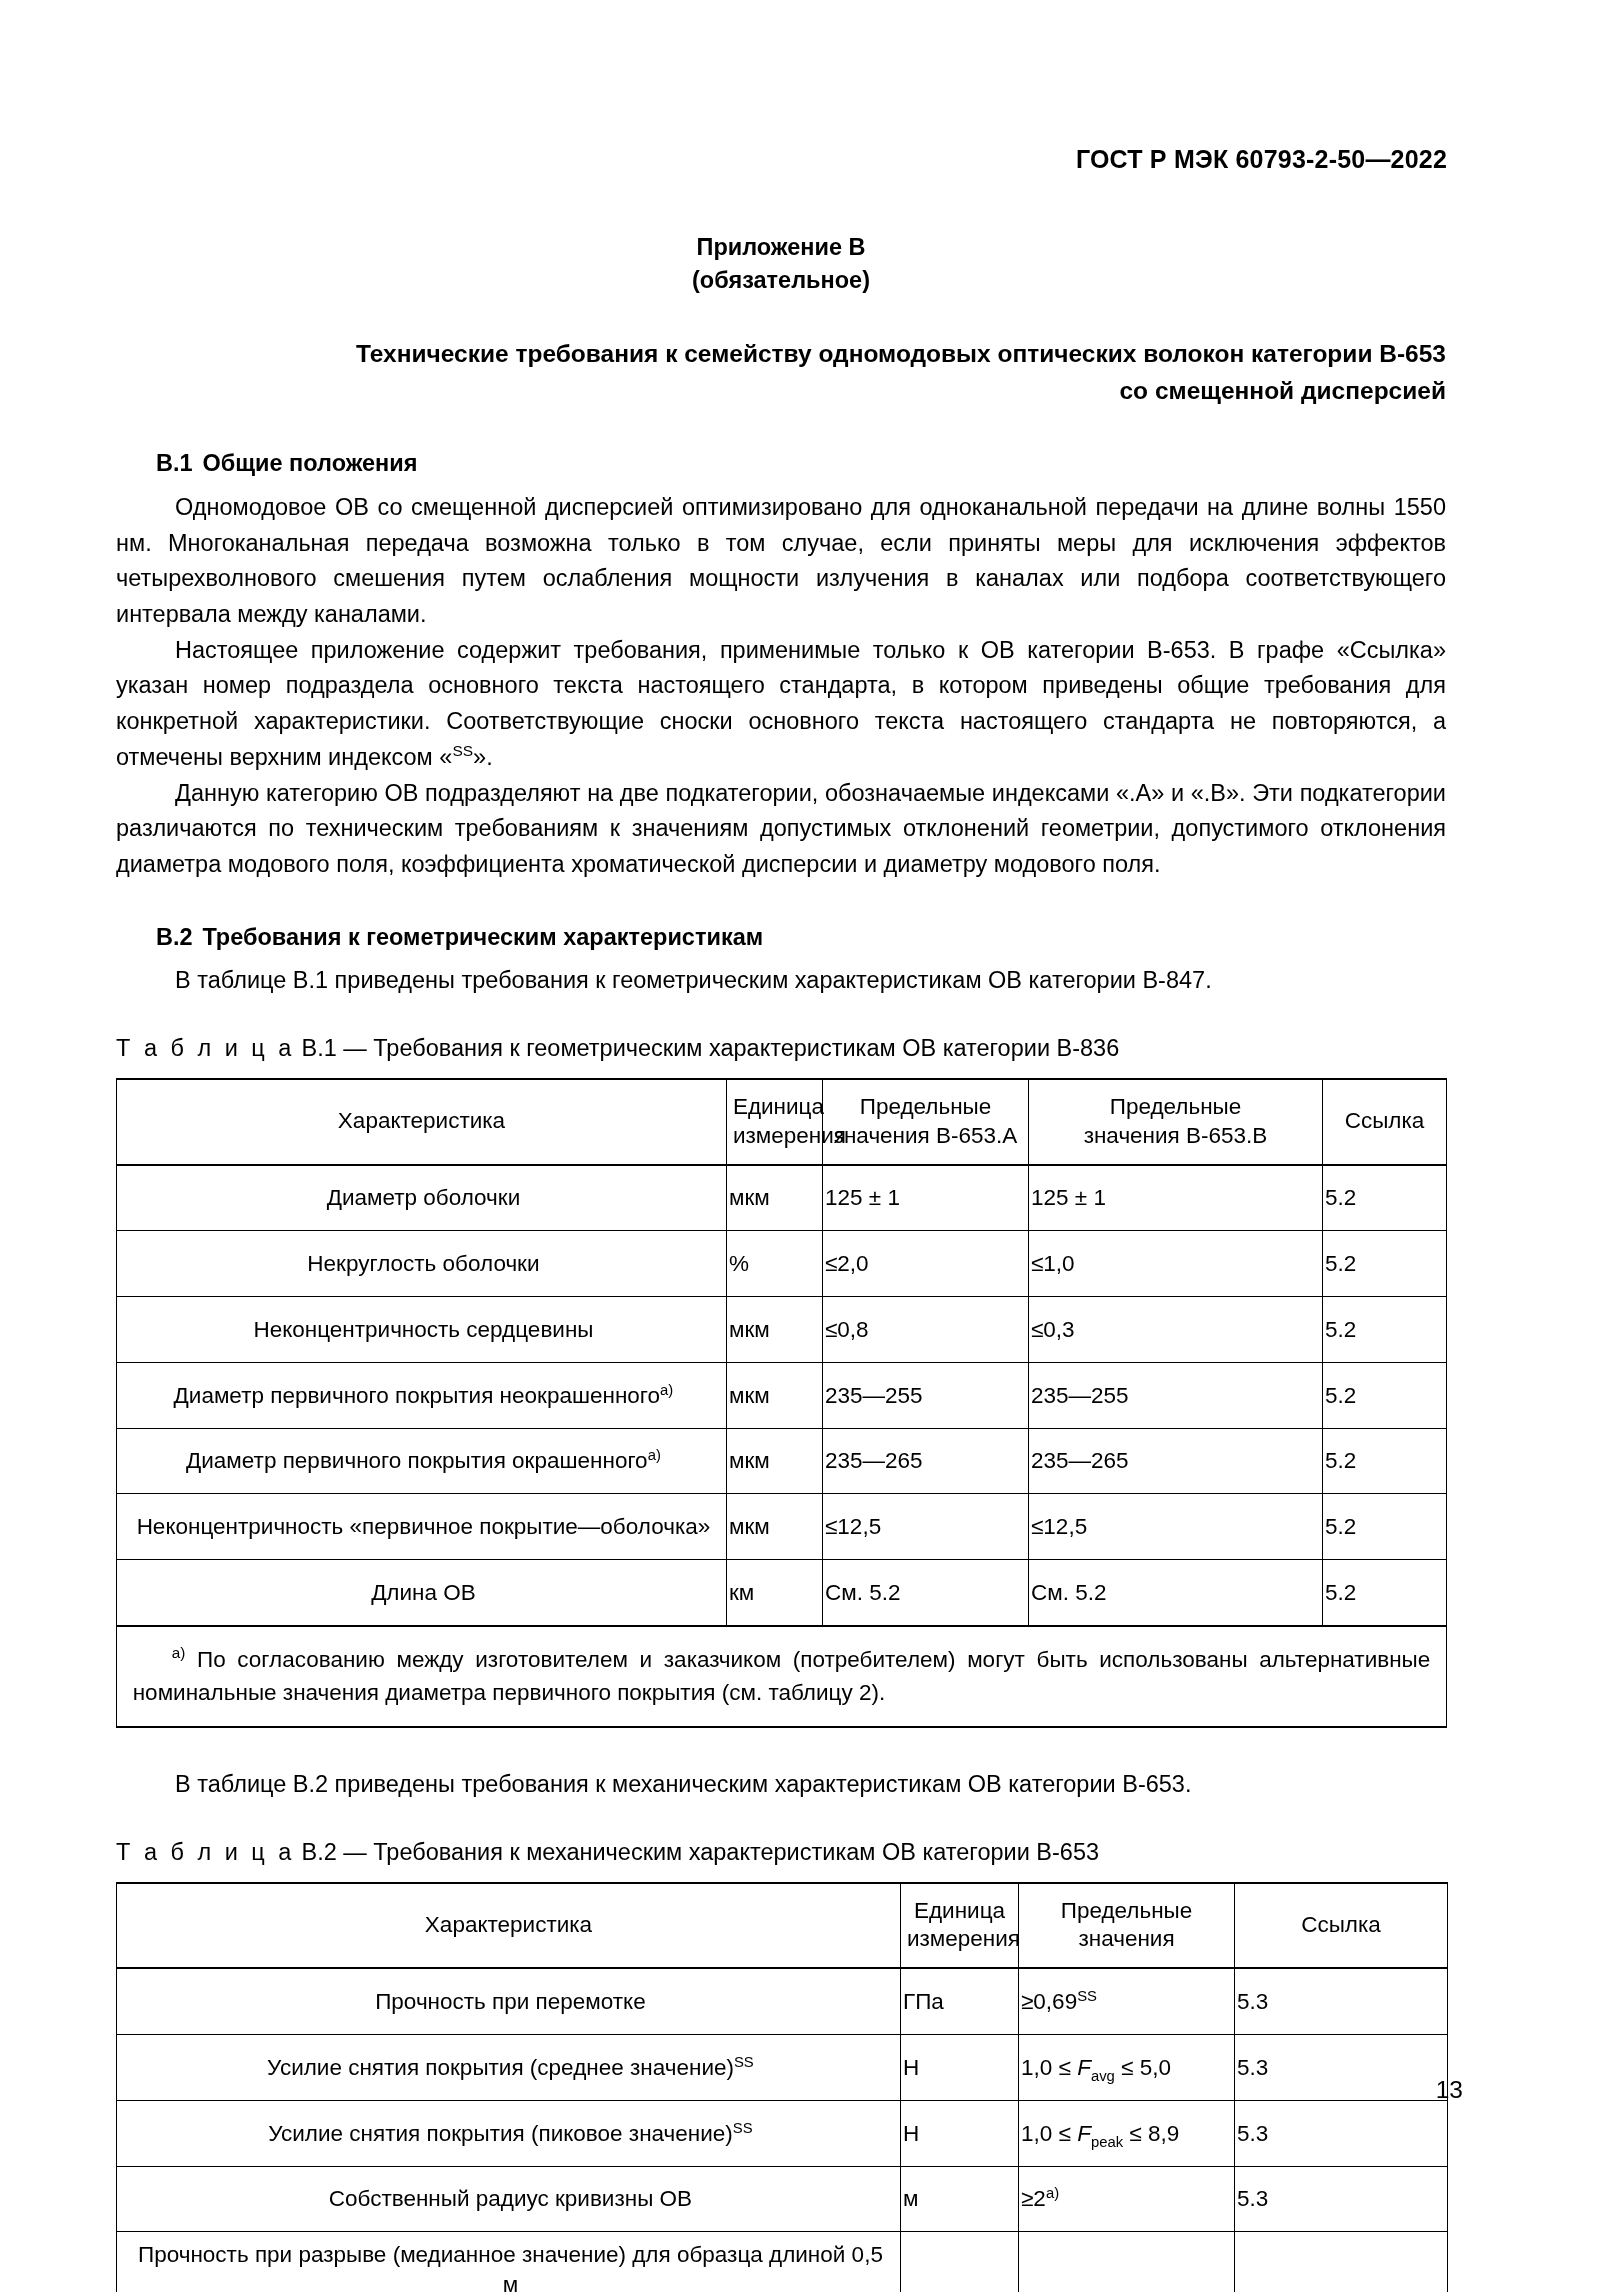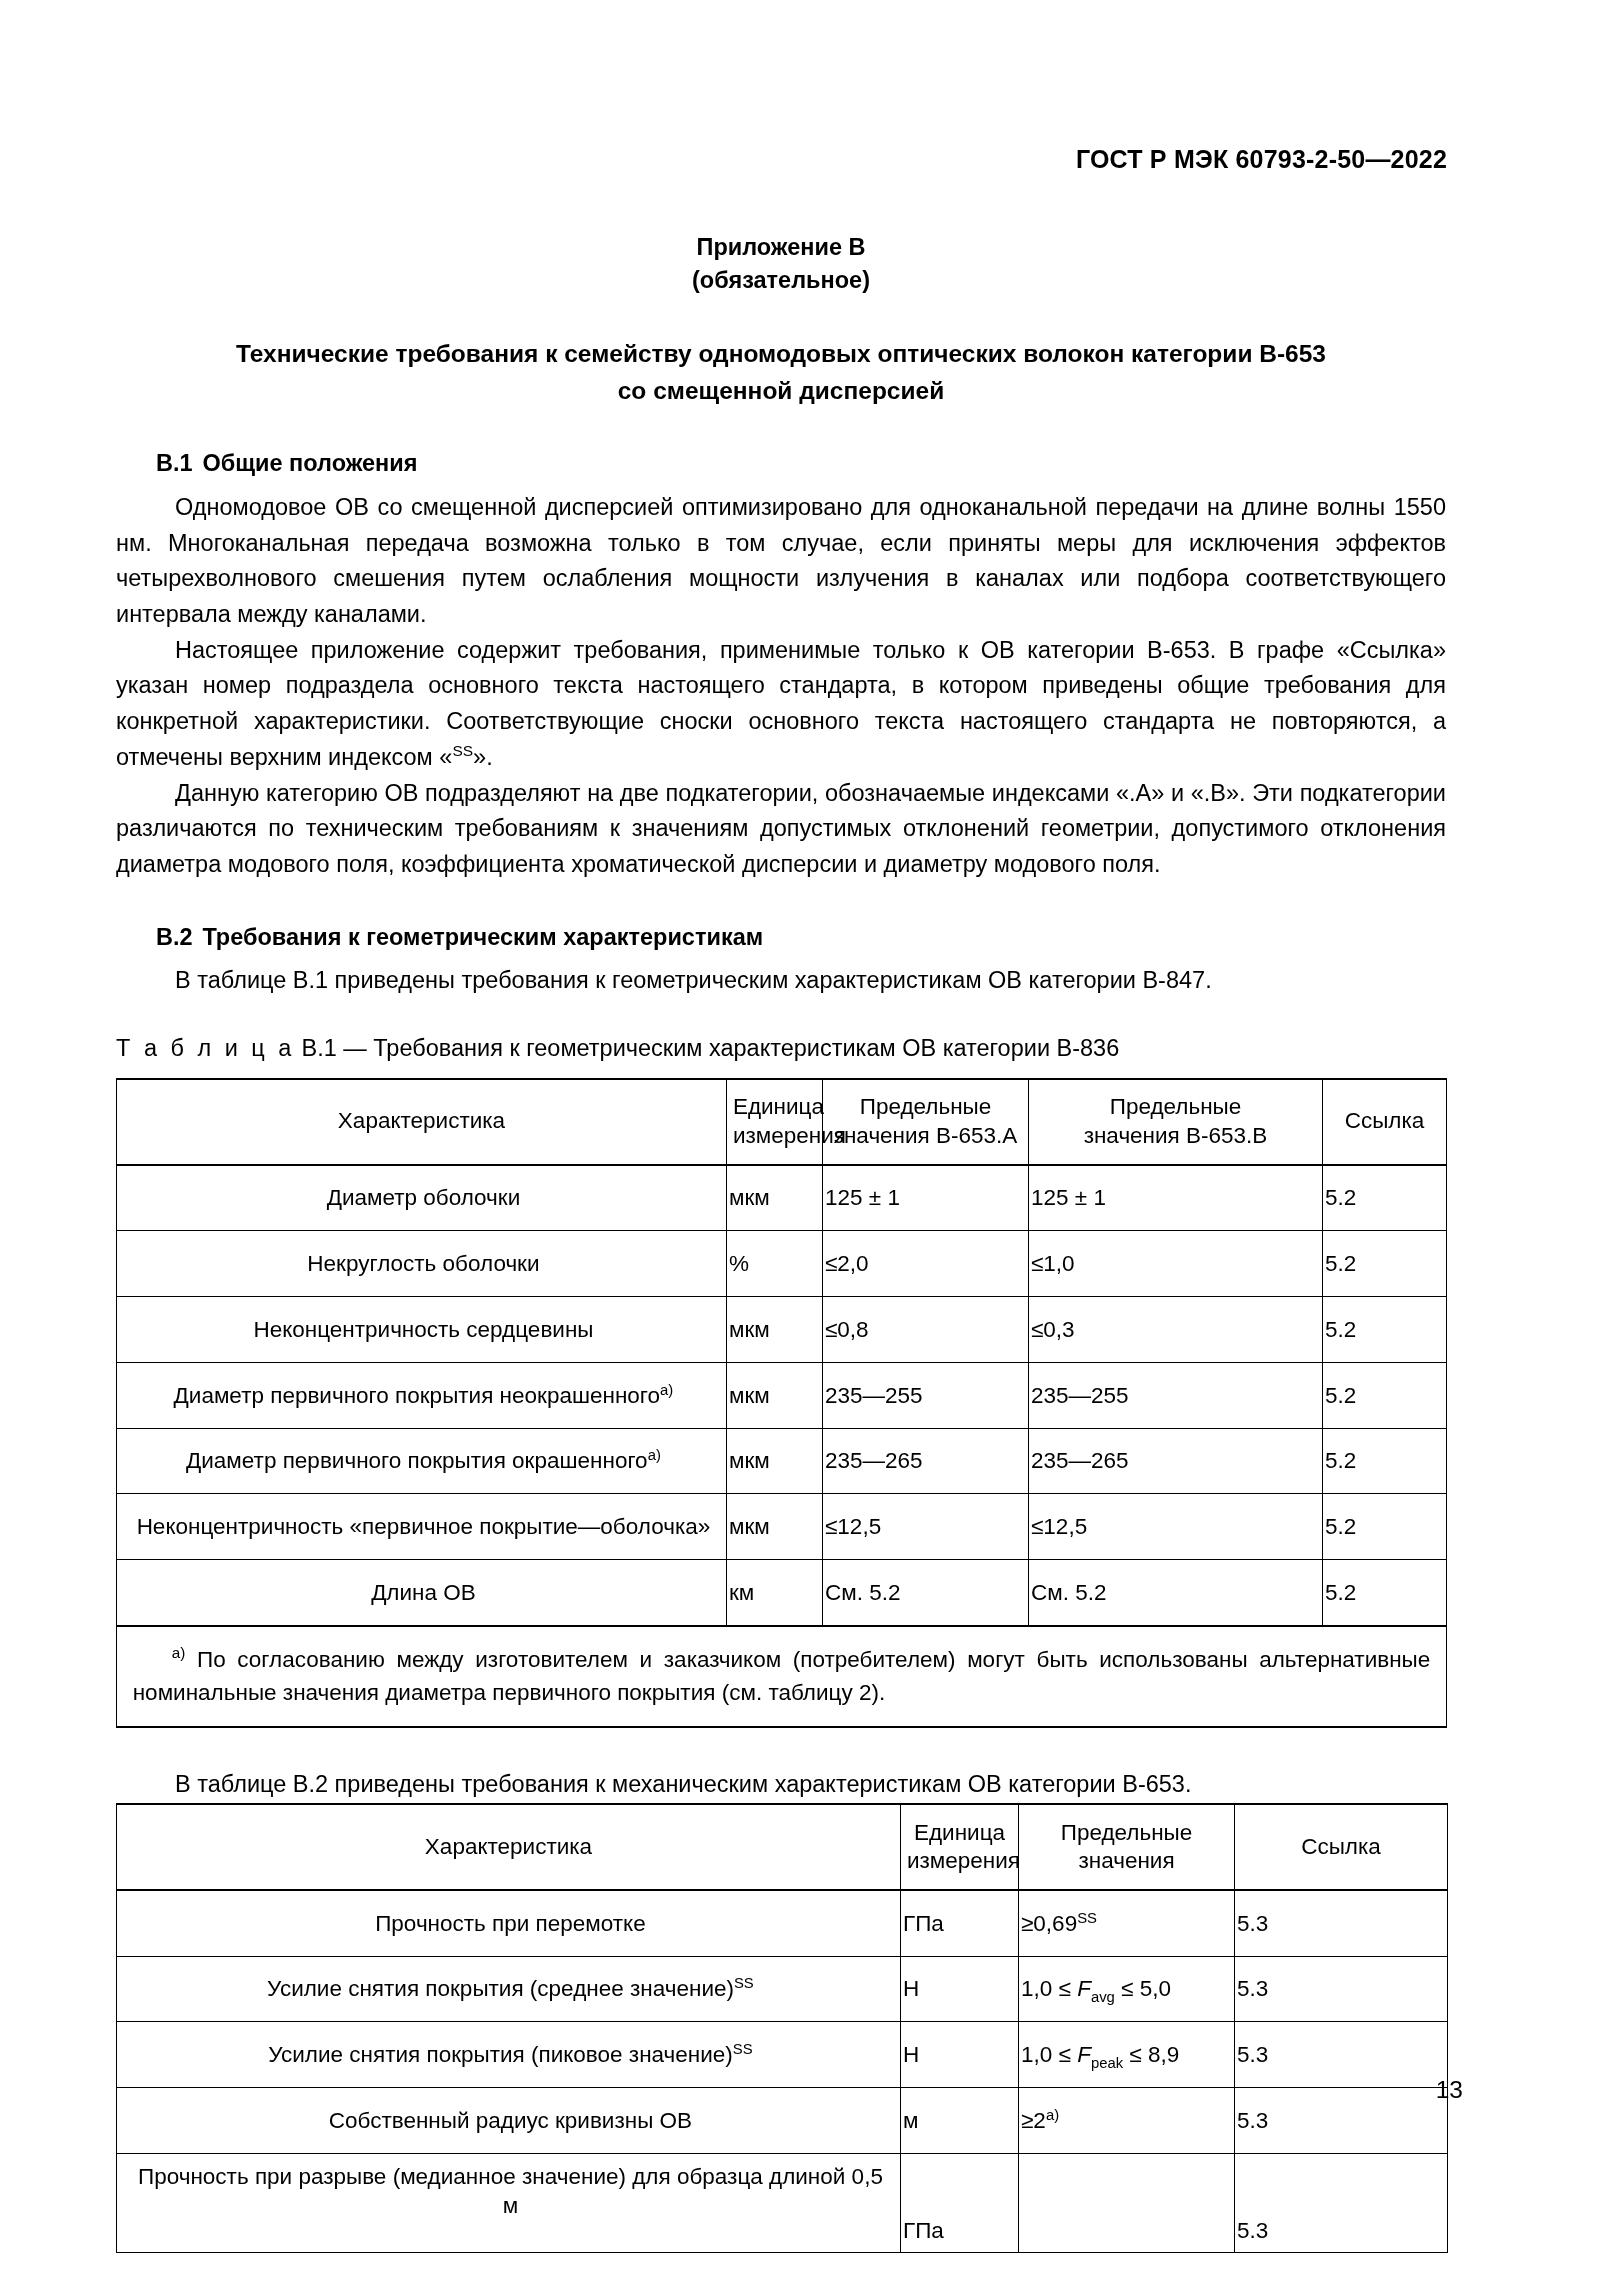--- a/index.html
+++ b/index.html
@@ -47,21 +47,21 @@
     font-weight: bold;
     line-height: 1.42;
   }
   .annex-sub {
     text-align: center;
     font-size: 23.5px;
     font-weight: bold;
     line-height: 1.42;
   }
   .annex-title {
-    text-align: center;
+    text-align: right;
     font-size: 24.5px;
     font-weight: bold;
     line-height: 1.52;
     margin-top: 37px;
   }
 
   .clause-head {
     font-size: 23.5px;
     font-weight: bold;
     margin-top: 41px;
@@ -266,20 +266,25 @@
         <tr class="footnote-row">
           <td colspan="5">
             <p><span class="fn-mark">a)</span> <span>По согласованию между изготовителем и заказчиком (потребителем) могут быть использованы альтернативные номинальные значения диаметра первичного покрытия (см. таблицу 2).</span></p>
           </td>
         </tr>
       </tbody>
     </table>
 
     <p class="body-text" style="margin-top:39px;">В таблице В.2 приведены требования к механическим характеристикам ОВ категории В-653.</p>
 
+    <div class="tbl-caption">
+      <span class="spaced">Т а б л и ц а</span>
+      <span>В.2</span>
+      <span>— Требования к механическим характеристикам ОВ категории В-653</span>
+    </div>
 
     <table class="gost">
       <colgroup>
         <col style="width:784px">
         <col style="width:118px">
         <col style="width:216px">
         <col style="width:213px">
       </colgroup>
       <thead>
         <tr>

